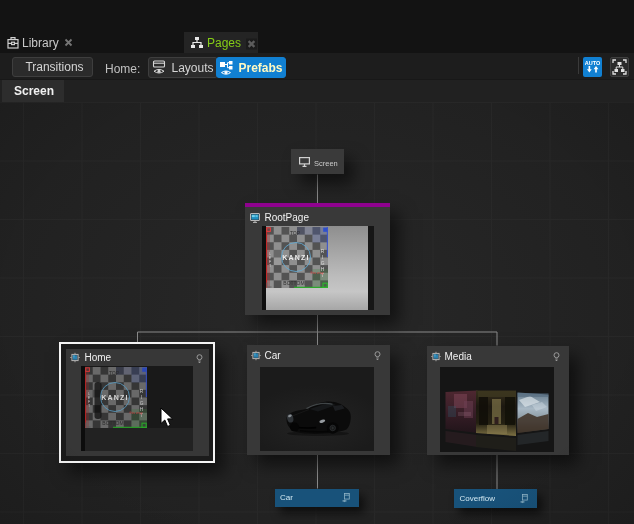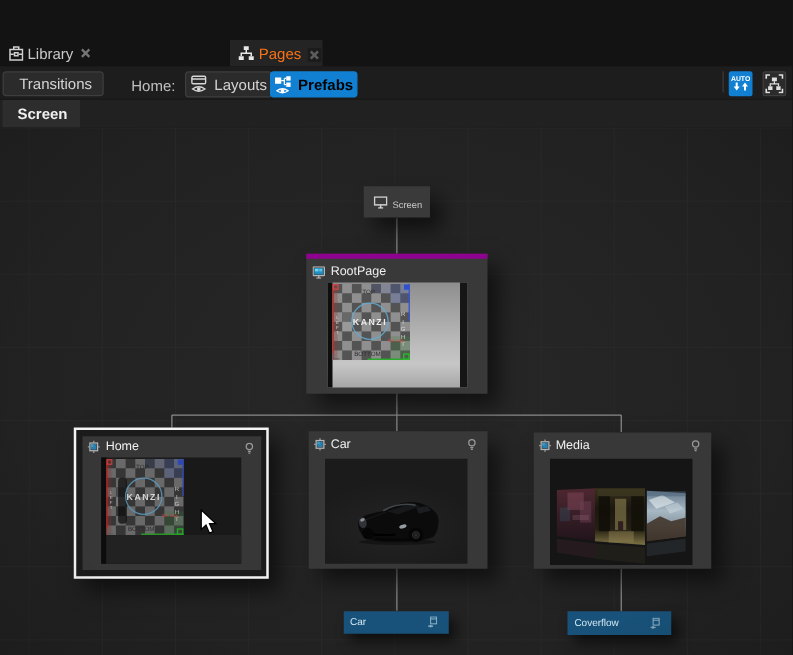--- a/index.html
+++ b/index.html
@@ -5,30 +5,30 @@
   * { margin:0; padding:0; box-sizing:border-box; }
   html,body { width:634px; height:524px; overflow:hidden; background:#131313;
     font-family:"Liberation Sans", sans-serif; }
   #app { position:relative; width:634px; height:510px;margin-top:32px; }
 
   
   #tabbar { position:absolute; left:0; top:0; width:634px; height:21px; background:#131313; }
   .tab { position:absolute; top:0; height:21px; display:flex; align-items:center; color:#c9c9c9; font-size:12px; }
   .tab .ticon { margin-right:3px; }
   .tab .x { margin-left:5px; }
-  #tab-pages { background:#242424; color:#f97316;text-align:center; }
+  #tab-pages { background:#242424; color:#84cc16;text-align:center; }
 
   
   #toolbar { position:absolute; left:0; top:21px; width:634px; height:27px; background:#1d1d1d; }
   .btn { position:absolute; background:#2b2b2b; border:1px solid #3e3e3e; border-radius:3px;
     color:#d4d4d4; font-size:12px; display:flex; align-items:center; justify-content:center; }
-  #btn-transitions { left:2px; top:25px; width:81px; height:20px; text-indent:4px; }
+  #btn-transitions { left:12px; top:25px; width:81px; height:20px; text-indent:4px; }
   #lbl-show { position:absolute; left:105px; top:30px; color:#c0c0c0; font-size:12px; }
   #btn-layouts { left:148px; top:25px; width:70px; height:21px; }
-  #btn-prefabs { left:216px; top:25px; width:70px; height:21px; background:#1180d2; border:1px solid #1180d2; color:#000000; font-weight:bold; }
+  #btn-prefabs { left:216px; top:25px; width:70px; height:21px; background:#1180d2; border:1px solid #1180d2; color:#fef9c3; font-weight:bold; }
   #sep1 { position:absolute; left:578px; top:25px; width:1px; height:17px; background:#3a3a3a; }
   #btn-auto { left:583px; top:25px; width:19px; height:20px; background:#1180d2; border:none; border-radius:2px; }
   #btn-fit { left:610px; top:25px; width:19px; height:20px; border-radius:2px; }
 
   
   #tabrow { position:absolute; left:0; top:48px; width:634px; height:22px; background:#212121; }
   #screentab { position:absolute; left:2px; top:0; width:62px; height:22px; background:#2d2d2d;
     color:#f0f0f0; font-size:12px; font-weight:bold; display:flex; align-items:center; padding-left:12px; }
 
   

